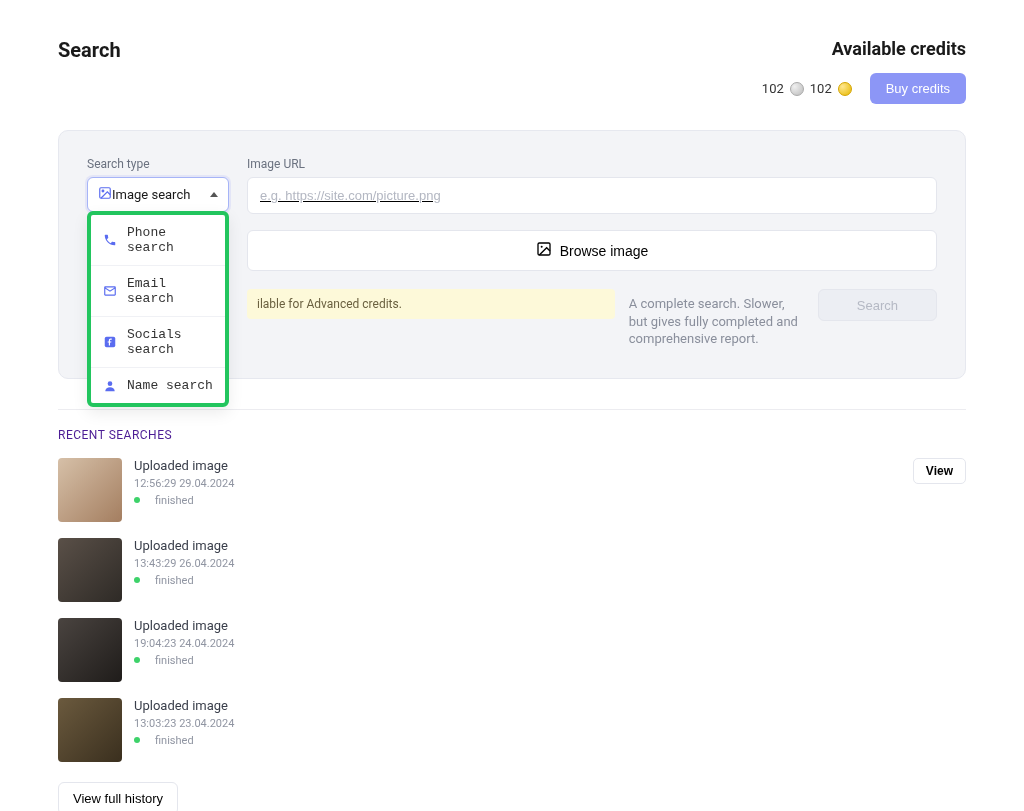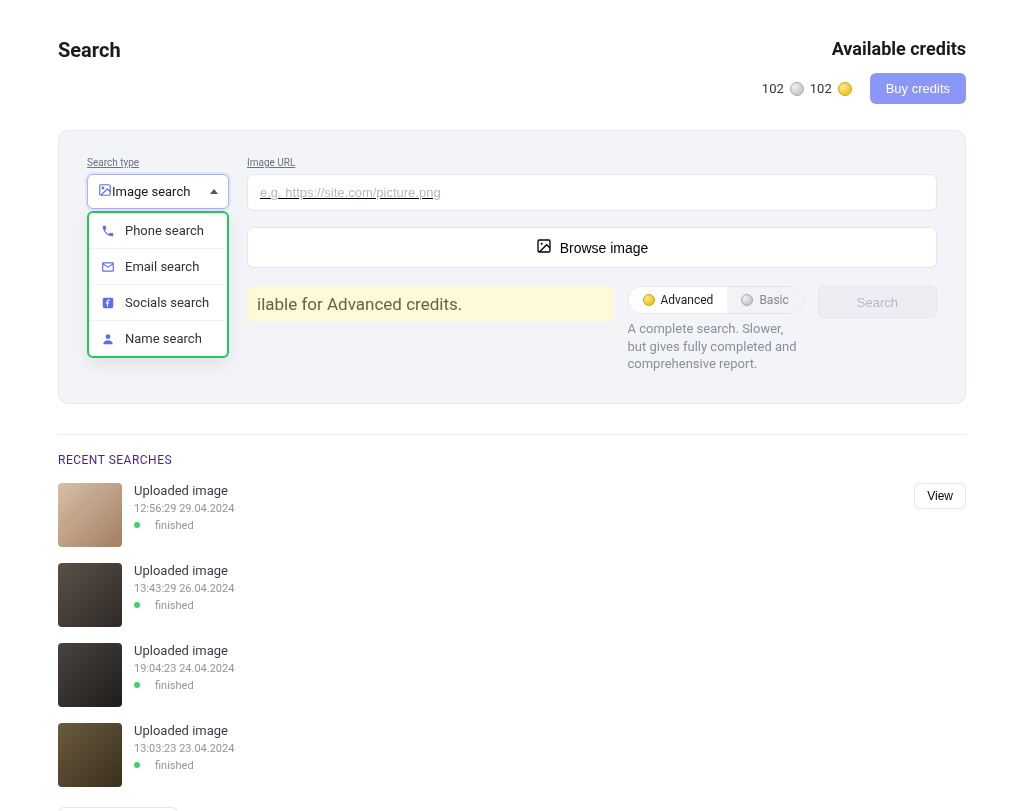--- a/index.html
+++ b/index.html
@@ -67,25 +67,24 @@
   padding: 26px 28px 30px 28px;
   position: relative;
 }
 .field-row {
   display: flex;
   gap: 18px;
 }
 .field-col-small { width: 142px; position: relative; }
 .field-col-grow  { flex: 1; }
 .field-label {
-  font-size: 10px;
+  font-size: 12px;
   color: #6b7280;
   margin-bottom: 6px;
   display: block;
-  text-decoration: underline;
 }
 .select-box {
   background: #fff;
   border: 1.5px solid #a6b4f7;
   border-radius: 6px;
   padding: 8px 10px;
   display: flex;
   align-items: center;
   justify-content: space-between;
   font-size: 13px;
@@ -101,24 +100,25 @@
   border-left: 4px solid transparent;
   border-right: 4px solid transparent;
   border-bottom: 5px solid #555;
 }
 .dropdown {
   position: absolute;
   top: 54px;
   left: 0;
   width: 142px;
   background: #fff;
-  border: 2px solid #22c55e;
+  border: 4px solid #22c55e;
   border-radius: 6px;
   box-shadow: 0 6px 16px rgba(0,0,0,0.08);
   z-index: 10;
+  font-family: Liberation Mono, monospace;
 }
 .dropdown .dd-item {
   padding: 10px 12px;
   font-size: 13px;
   display: flex;
   align-items: center;
   gap: 10px;
   cursor: pointer;
   border-bottom: 1px solid #f0f1f5;
   color: #333;
@@ -153,21 +153,21 @@
   margin-top: 18px;
   display: flex;
   align-items: flex-start;
   gap: 14px;
 }
 .notice {
   flex: 1;
   background: #fdf9d9;
   border-radius: 4px;
   padding: 8px 10px;
-  font-size: 17px;
+  font-size: 12px;
   color: #6b6140;
   overflow: hidden;
   white-space: nowrap;
 }
 .mode-toggle {
   display: flex;
   background: #fff;
   border: 1px solid #e4e6ed;
   border-radius: 20px;
   overflow: hidden;
@@ -258,21 +258,21 @@
 }
 .view-btn {
   position: absolute;
   right: 0;
   top: 0;
   background: #fff;
   border: 1px solid #e4e6ed;
   border-radius: 5px;
   padding: 5px 12px;
   font-size: 12px;
-  font-weight: 400;
+  font-weight: 700;
   cursor: pointer;
 }
 .full-history-btn {
   margin-top: 20px;
   background: #fff;
   border: 1px solid #e4e6ed;
   border-radius: 6px;
   padding: 8px 14px;
   font-size: 13px;
   cursor: pointer;
@@ -366,30 +366,20 @@
                 <circle cx="8.5" cy="8.5" r="1.5"></circle>
                 <path d="M21 15l-5-5L5 21" fill="none" stroke="currentColor" stroke-width="2"></path>
               </svg>
           </span>
           <span>Browse image</span>
         </button>
 
         <div class="lower-row">
           <div class="notice">ilable for Advanced credits.</div>
           <div class="mode-toggle-wrap">
-            <div class="mode-toggle">
-              <div class="mode active">
-                <span class="coin gold"></span>
-                <span>Advanced</span>
-              </div>
-              <div class="mode inactive">
-                <span class="coin silver"></span>
-                <span>Basic</span>
-              </div>
-            </div>
             <div class="mode-desc">A complete search. Slower, but gives fully completed and comprehensive report.</div>
           </div>
           <button class="search-btn">Search</button>
         </div>
       </div>
     </div>
   </div>
 
   <hr class="sep">
 

